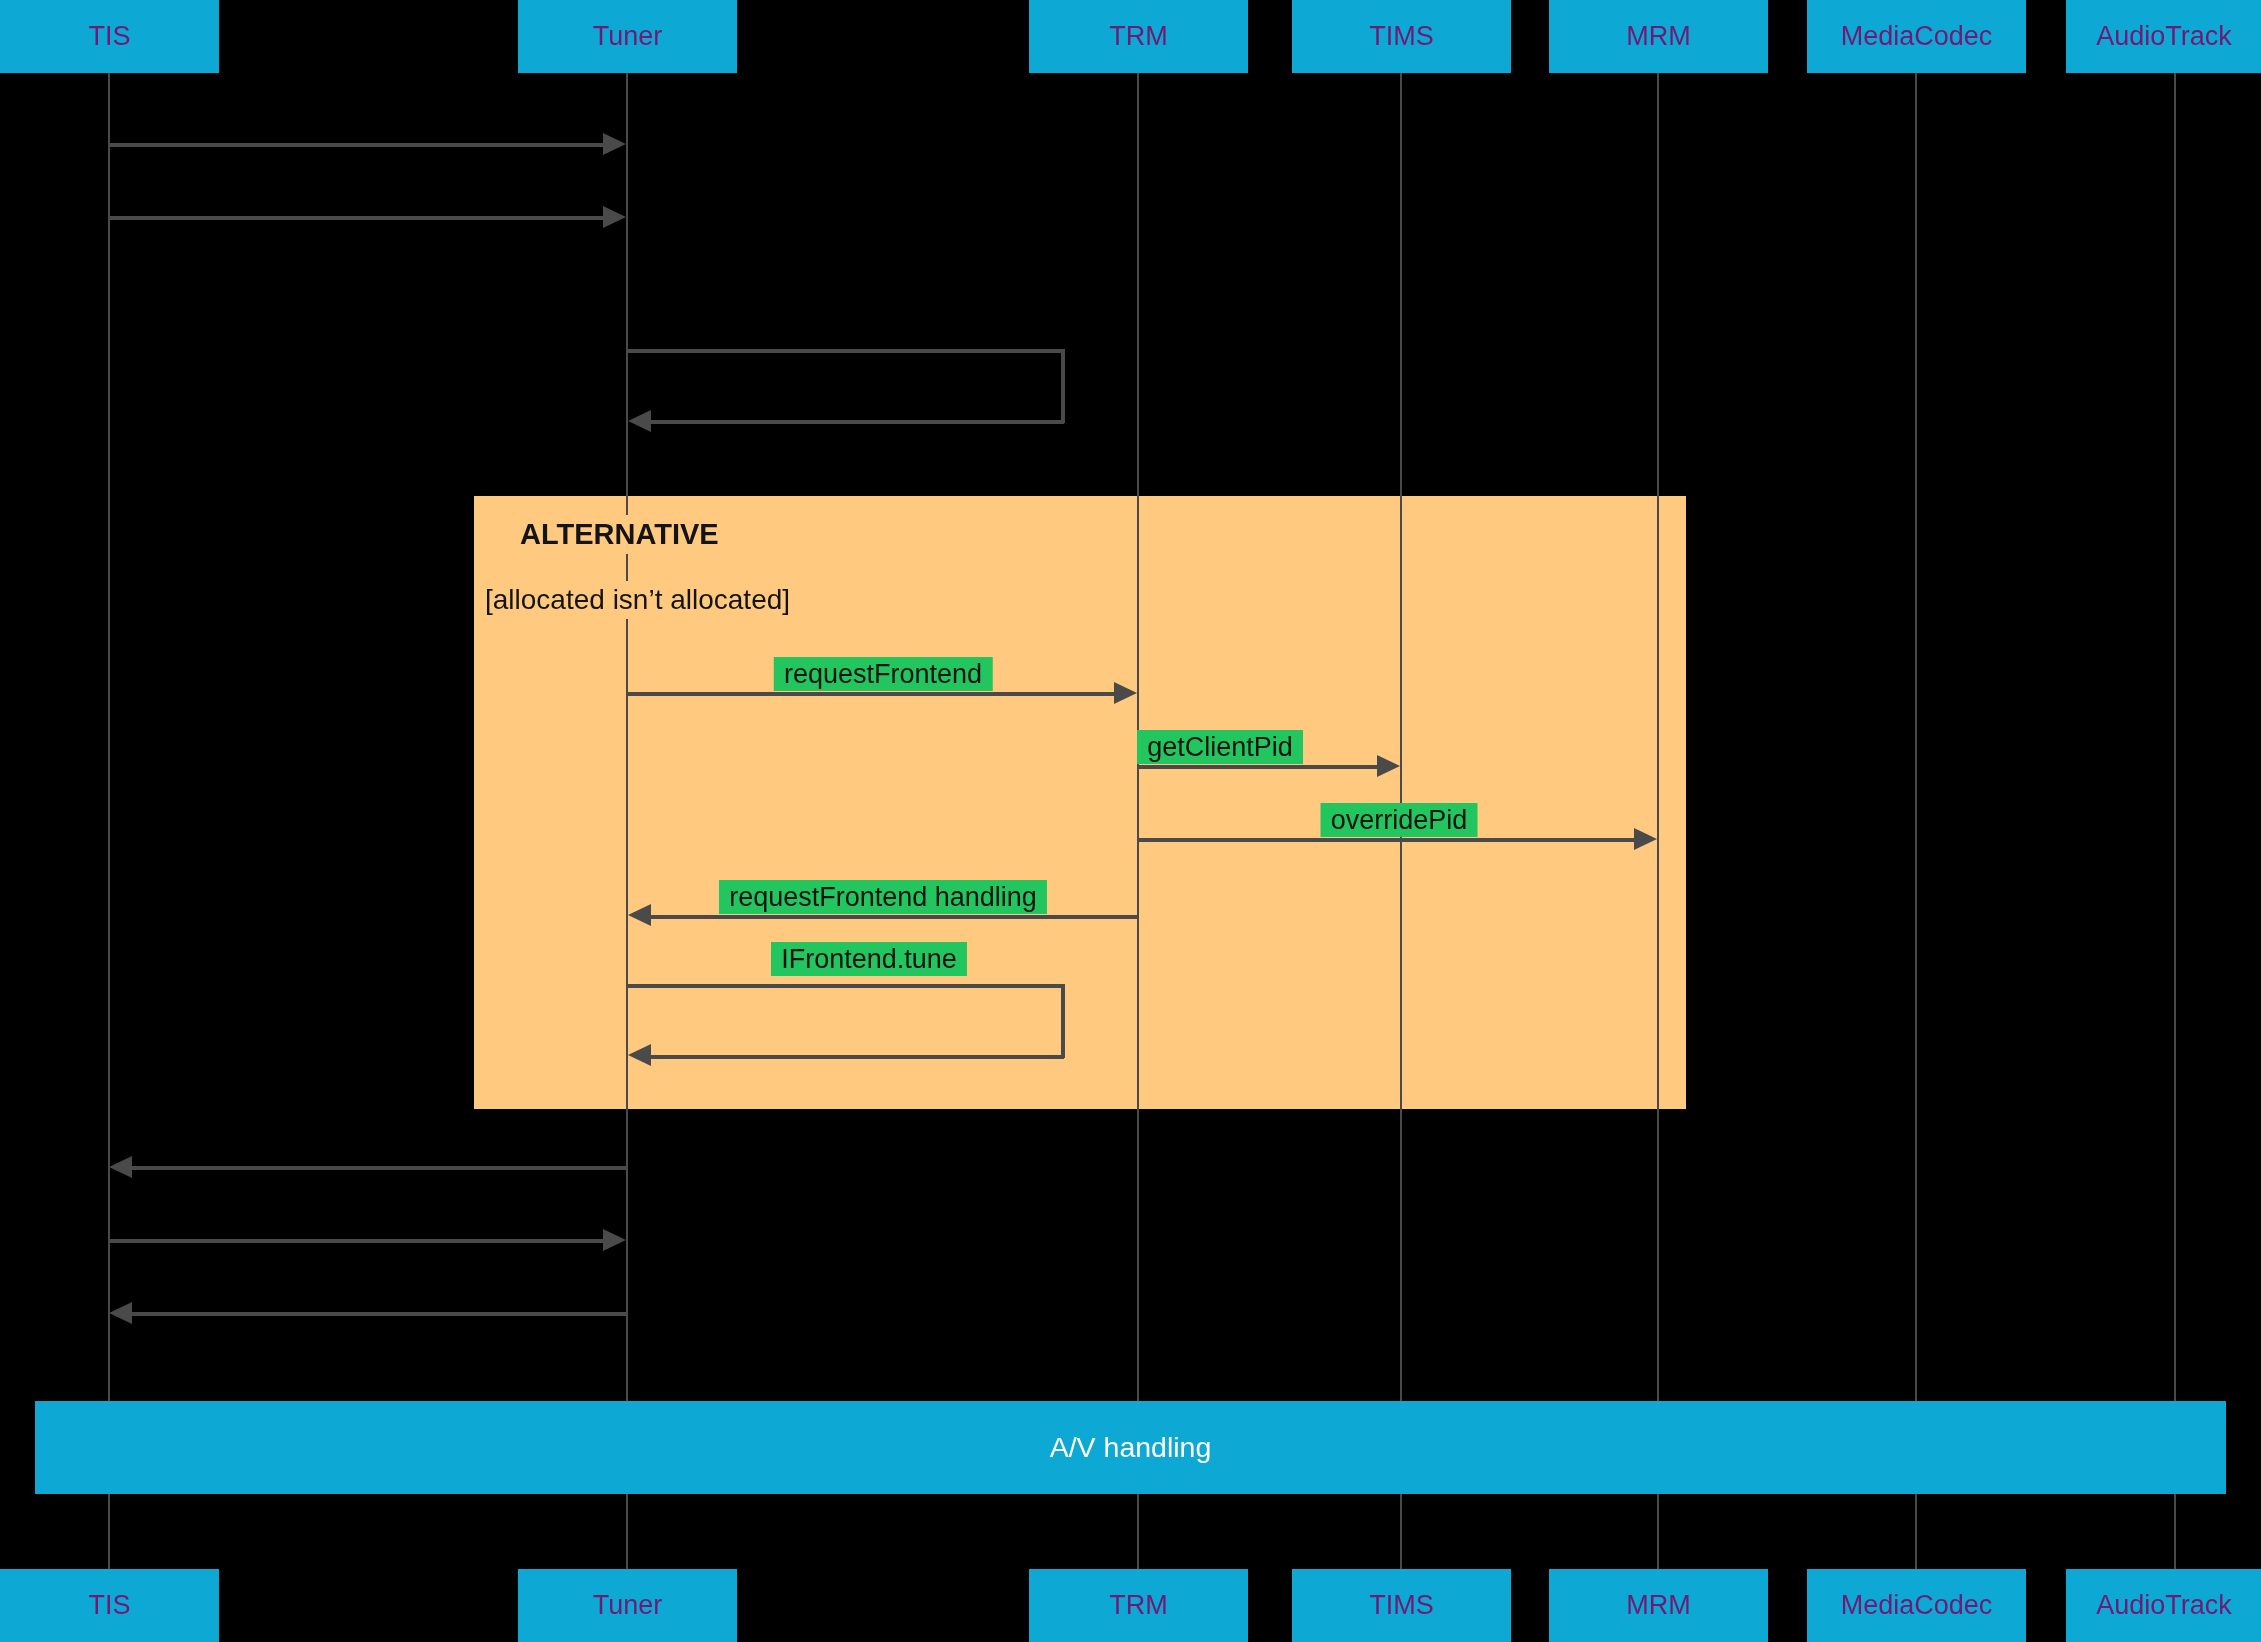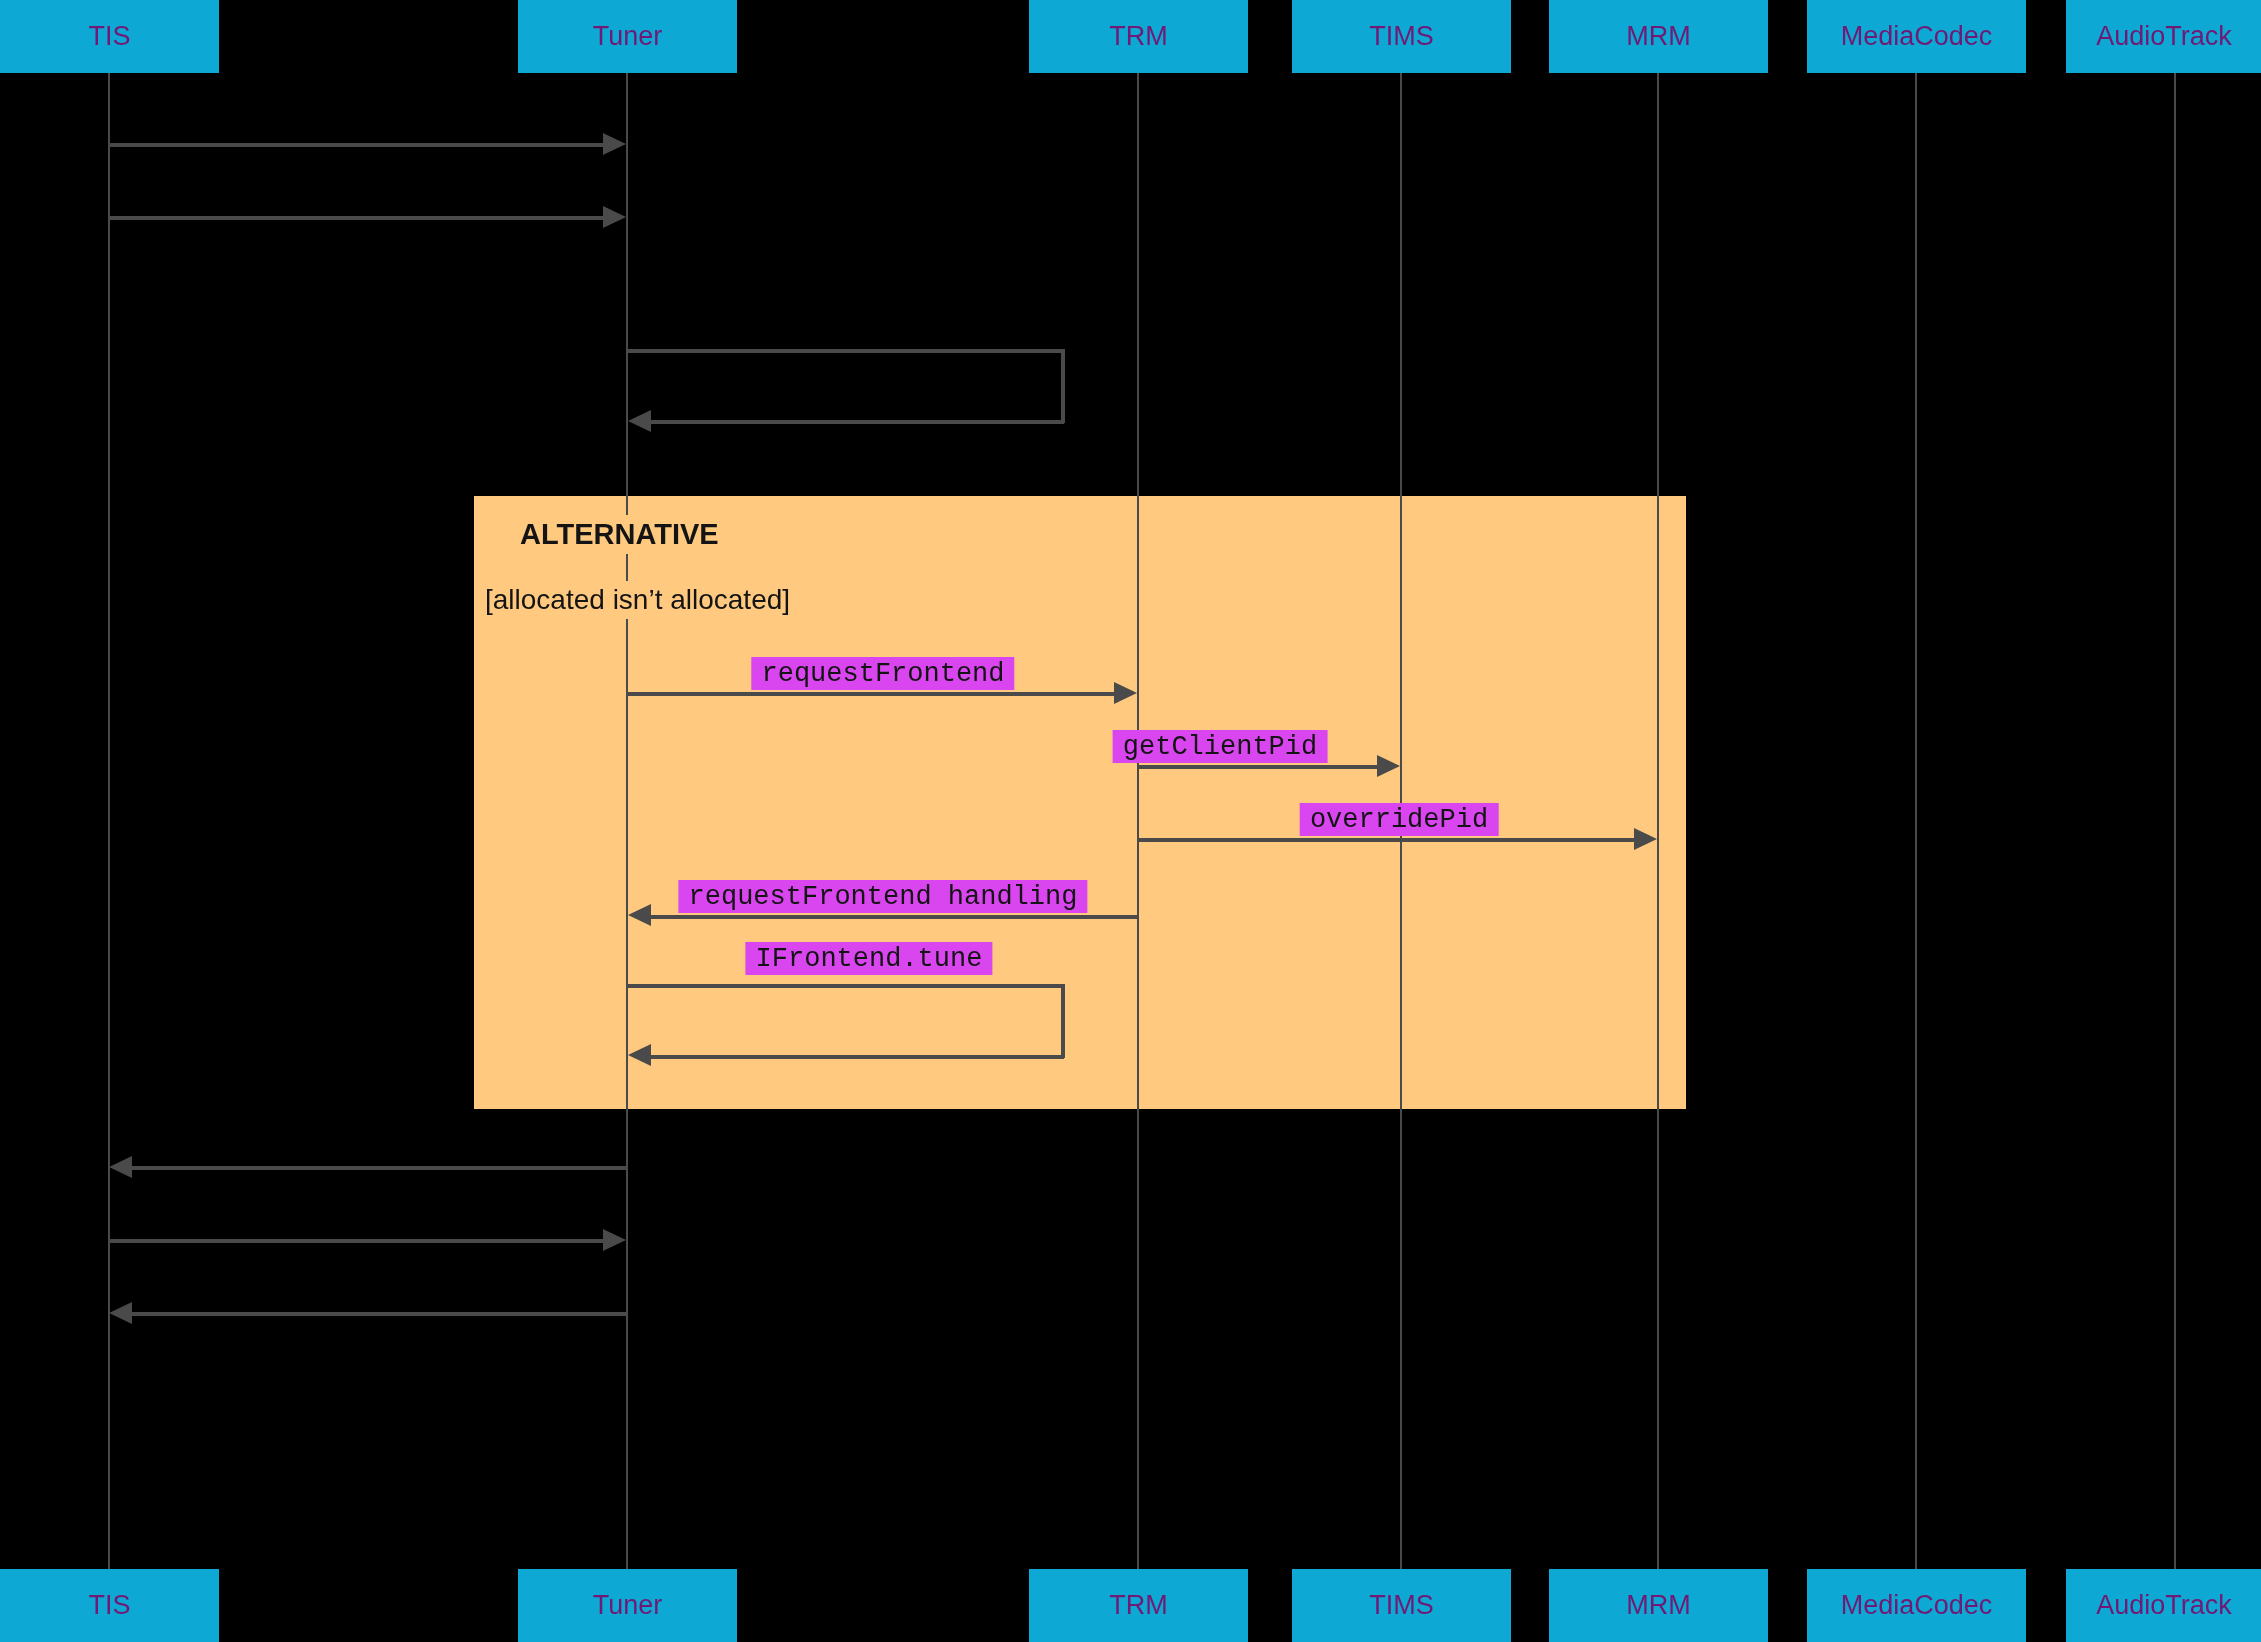--- a/index.html
+++ b/index.html
@@ -58,25 +58,24 @@
   
   .hline{position:absolute;height:3.6px;background:#4a4a4a;z-index:5;}
   .vline{position:absolute;width:3.6px;background:#4a4a4a;z-index:5;}
   .arr{position:absolute;width:0;height:0;border-top:11.7px solid transparent;border-bottom:11.7px solid transparent;z-index:5;}
   .arr-r{border-left:23.4px solid #4a4a4a;}
   .arr-l{border-right:23.4px solid #4a4a4a;}
   .msg-label{
     position:absolute;
     transform:translateX(-50%);
     font-size:27px;color:#141414;
-    background:#d946ef;
+    background:#22c55e;
     padding:1.5px 10.2px;
     white-space:nowrap;
     z-index:6;
-    font-family:Liberation Mono, monospace;
   }
   
   .avbar{
     position:absolute;
     left:35px;top:1401px;width:2191px;height:93px;
     background:#0da9d4;
     color:#fff;font-size:28.5px;
     display:flex;align-items:center;justify-content:center;
     z-index:7;
   }
@@ -162,20 +161,23 @@
 
   <div class="arr arr-l" style="left:109px;top:1156px;"></div>
   <div class="hline" style="left:130px;top:1166px;width:498px;"></div>
 
   <div class="hline" style="left:109px;top:1239px;width:496px;"></div>
   <div class="arr arr-r" style="left:603px;top:1229px;"></div>
 
   <div class="arr arr-l" style="left:109px;top:1302px;"></div>
   <div class="hline" style="left:130px;top:1312px;width:498px;"></div>
 
+  <div class="avbar">
+    <span>A/V handling</span>
+  </div>
 
   <div class="pbox bottom" style="left:0px;">
       <span>TIS</span>
     </div>
   <div class="pbox bottom" style="left:518px;">
       <span>Tuner</span>
     </div>
   <div class="pbox bottom" style="left:1029px;">
       <span>TRM</span>
     </div>

